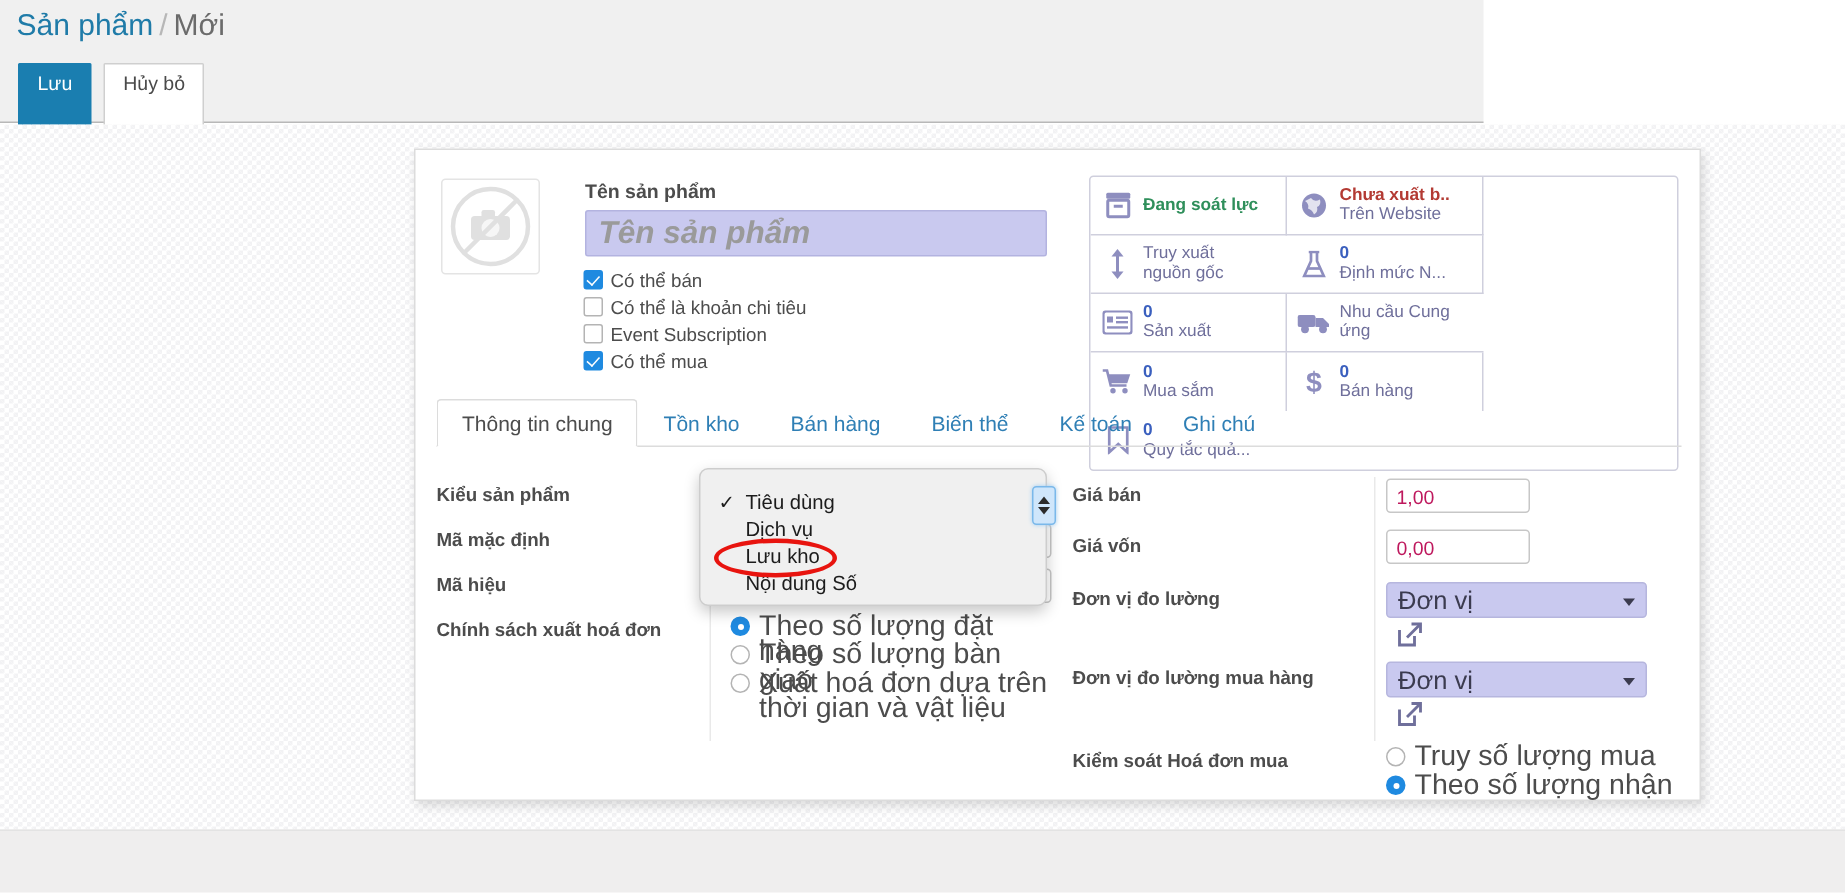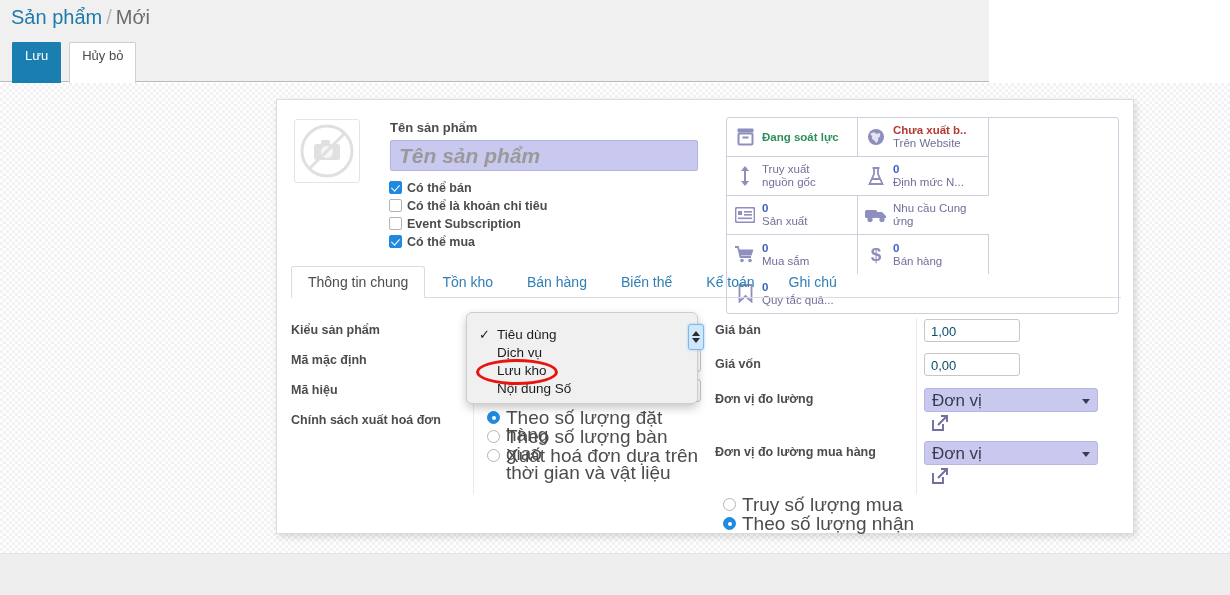--- a/index.html
+++ b/index.html
@@ -92,21 +92,21 @@
     width: 13px; height: 13px; border-radius: 2px;
     border: 1px solid #b4b4b4; background: #fff;
     position: relative; margin-right: 5px;
   }
   .cbox.on { background: #1f8ae0; border-color: #1f8ae0; }
   .cbox.on::after {
     content: ""; position: absolute; left: 3px; top: 1px;
     width: 4px; height: 7px; border: solid #fff;
     border-width: 0 1.7px 1.7px 0; transform: rotate(42deg);
   }
-  .cb-label { font-size: 12.5px; font-weight: bold; color: #4c4c4c; }
+  .cb-label { font-size: 12.5px; font-weight: normal; color: #4c4c4c; }
 
   
   #smart {
     position: absolute; left: 449px; top: 17px;
     width: 393px; border: 1px solid #cfcfdd;
     border-radius: 3px; overflow: hidden;
     display: flex; flex-wrap: wrap; background: #fff;
   }
   .sbtn {
     width: 131px; height: 39px;
@@ -151,21 +151,21 @@
   .flab {
     font-size: 12.5px; font-weight: bold; color: #4c4c4c;
     line-height: 17px; padding-top: 4px;
   }
   .col-left  .flab { width: 182px; }
   .col-right .flab { width: 201px; }
   .fval { flex: 1; padding-top: 1px; }
 
   .txtinput {
     width: 96px; height: 23px; border: 1px solid #c7c7c7; border-radius: 3px;
-    background: #fff; font-size: 13px; color: #0c4a6e; padding: 2px 6px; line-height: 19px;
+    background: #fff; font-size: 13px; color: #be185d; padding: 2px 6px; line-height: 19px;
   }
   .txtinput.blank { width: 228px; }
 
   .selbox {
     display: inline-block; vertical-align: top;
     width: 174px; height: 24px; border: 1px solid #b6b6de; border-radius: 3px;
     background: #c9c9ef; font-size: 17px; color: #3b3b4f;
     padding: 2px 18px 2px 7px; line-height: 19px; position: relative;
     cursor: pointer;
   }
@@ -491,20 +491,21 @@
         <span class="extlink">
           <svg width="18" height="18" viewBox="0 0 18 18">
               <path d="M2 6 L2 16 L12 16 L12 10" fill="none" stroke="#6f6f9b" stroke-width="1.9"></path>
               <path d="M7 11 L16 2" stroke="#6f6f9b" stroke-width="1.9"></path>
               <path d="M10 2 L16 2 L16 8" fill="none" stroke="#6f6f9b" stroke-width="1.9"></path>
             </svg>
         </span>
       </div>
     </div>
     <div class="frow" style="margin-top:10px;">
+      <div class="flab">Kiểm soát Hoá đơn mua</div>
       <div class="fval" style="padding-left:8px;">
         <div class="rrow">
           <span class="rbtn"></span>
           <span class="rlab">Truy số lượng mua</span>
         </div>
         <div class="rrow">
           <span class="rbtn on"></span>
           <span class="rlab">Theo số lượng nhận</span>
         </div>
       </div>

